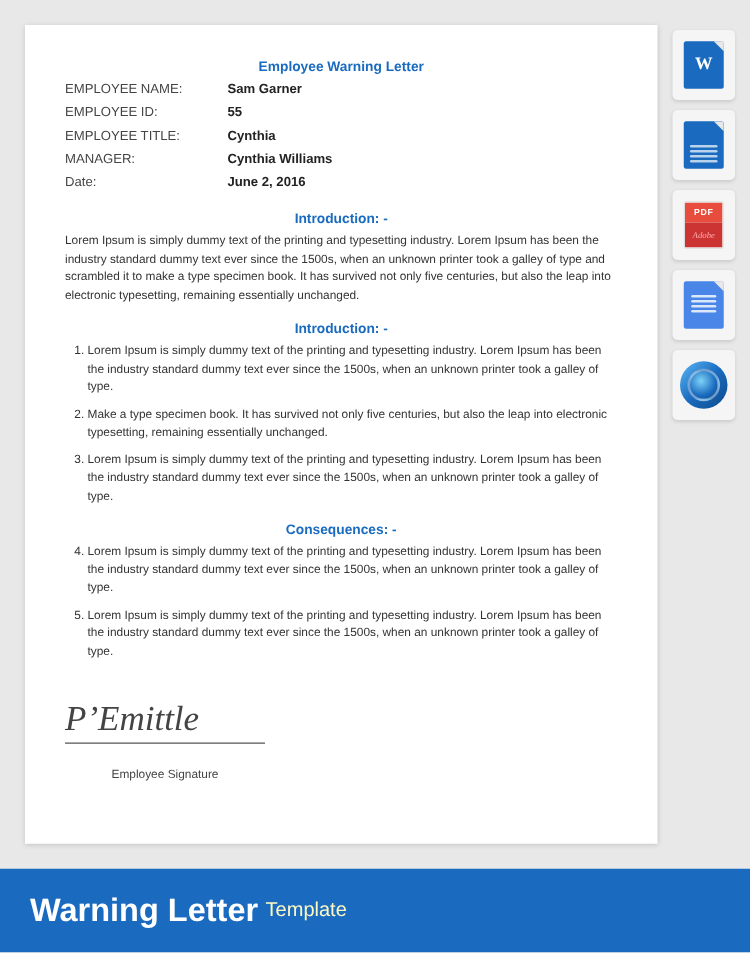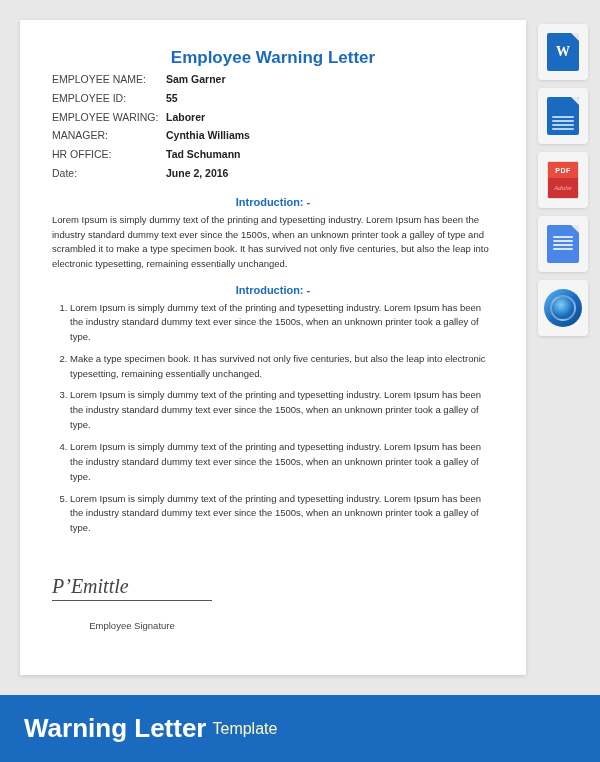--- a/index.html
+++ b/index.html
@@ -24,21 +24,21 @@
       background: #fff;
       flex: 1;
       padding: 28px 32px 28px 32px;
       box-shadow: 0 1px 4px rgba(0,0,0,0.15);
       min-height: 640px;
     }
 
     .doc-title {
       text-align: center;
       color: #1a6bbf;
-      font-size: 17px;
+      font-size: 11px;
       font-weight: bold;
       margin-bottom: 3px;
     }
 
     .doc-subtitle {
       text-align: center;
       color: #555;
       font-size: 10px;
       letter-spacing: 1px;
       margin-bottom: 16px;
@@ -52,21 +52,21 @@
 
     .field-row {
       display: flex;
       margin-bottom: 2px;
       font-size: 10.5px;
       line-height: 1.6;
     }
 
     .field-label {
       color: #444;
-      width: 114px;
+      width: 130px;
       flex-shrink: 0;
     }
 
     .field-value {
       color: #222;
       font-weight: bold;
     }
 
     .field-value.normal {
       font-weight: bold;
@@ -336,57 +336,54 @@
 
     <div class="field-row">
           <span class="field-label">EMPLOYEE NAME:</span>
           <span class="field-value">Sam Garner</span>
         </div>
         <div class="field-row">
           <span class="field-label">EMPLOYEE ID:</span>
           <span class="field-value normal">55</span>
         </div>
         <div class="field-row">
-          <span class="field-label">EMPLOYEE WARING:</span>
-          <span class="field-value normal">Laborer</span>
+          <span class="field-label">EMPLOYEE TITLE:</span>
+          <span class="field-value normal">Cynthia</span>
         </div>
         <div class="field-row">
           <span class="field-label">MANAGER:</span>
           <span class="field-value normal">Cynthia Williams</span>
-        </div>
-        <div class="field-row">
-          <span class="field-label">HR OFFICE:</span>
-          <span class="field-value normal">Tad Schumann</span>
         </div>
         <div class="field-row">
           <span class="field-label">Date:</span>
           <span class="field-value normal">June 2, 2016</span>
         </div>
       </div>
 
     <div class="section-heading">Introduction: -</div>
     <div class="body-text">Lorem Ipsum is simply dummy text of the printing and typesetting industry. Lorem Ipsum has been the industry standard dummy text ever since the 1500s, when an unknown printer took a galley of type and scrambled it to make a type specimen book. It has survived not only five centuries, but also the leap into electronic typesetting, remaining essentially unchanged.</div>
 
     <div class="section-heading">Introduction: -</div>
     <ol class="numbered-list">
 
     <li>Lorem Ipsum is simply dummy text of the printing and typesetting industry. Lorem Ipsum has been the industry standard dummy text ever since the 1500s, when an unknown printer took a galley of type.</li>
         <li>Make a type specimen book. It has survived not only five centuries, but also the leap into electronic typesetting, remaining essentially unchanged.</li>
         <li>Lorem Ipsum is simply dummy text of the printing and typesetting industry. Lorem Ipsum has been the industry standard dummy text ever since the 1500s, when an unknown printer took a galley of type.</li>
       </ol>
 
+    <div class="section-heading">Consequences: -</div>
     <ol class="numbered-list consequences-list" start="4">
 
     <li>Lorem Ipsum is simply dummy text of the printing and typesetting industry. Lorem Ipsum has been the industry standard dummy text ever since the 1500s, when an unknown printer took a galley of type.</li>
         <li>Lorem Ipsum is simply dummy text of the printing and typesetting industry. Lorem Ipsum has been the industry standard dummy text ever since the 1500s, when an unknown printer took a galley of type.</li>
       </ol>
 
     <div class="signature-area">
       <div class="signature-img">
-        <span style="font-family:'Brush Script MT',cursive; font-size:20px; color:#444; line-height:1;">P’Emittle</span>
+        <span style="font-family:'Brush Script MT',cursive; font-size:28px; color:#444; line-height:1;">P’Emittle</span>
       </div>
       <div class="signature-line"></div>
       <div class="signature-label">Employee Signature</div>
     </div>
   </div>
 
   <div class="sidebar-icons">
     <div class="icon-card">
       <div class="word-icon-blue">W</div>
     </div>

